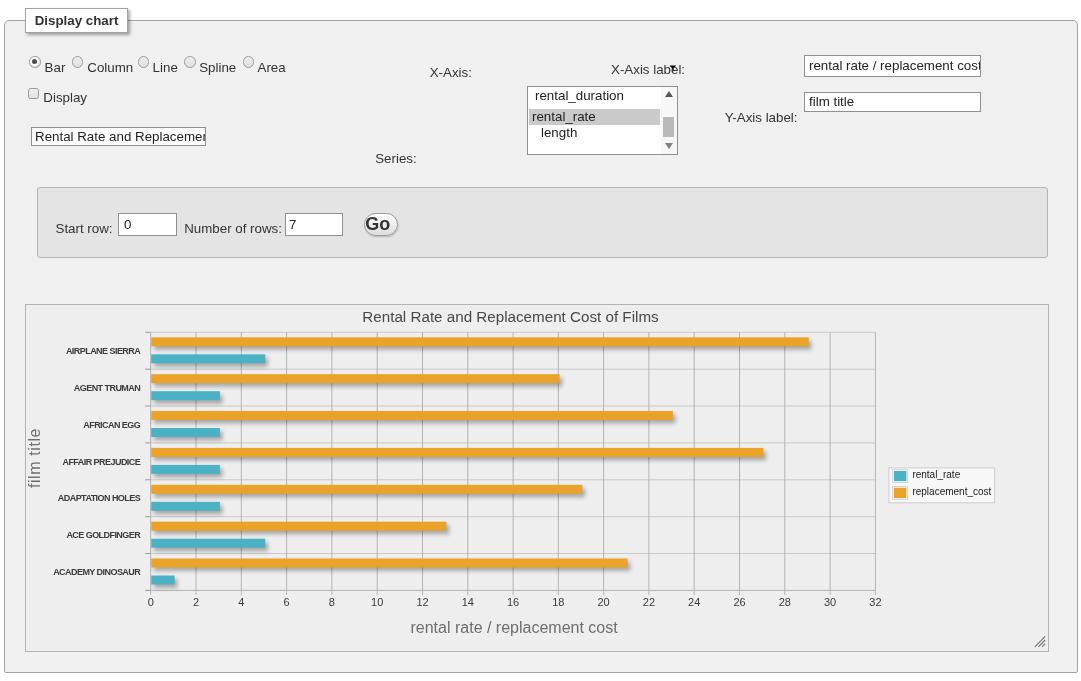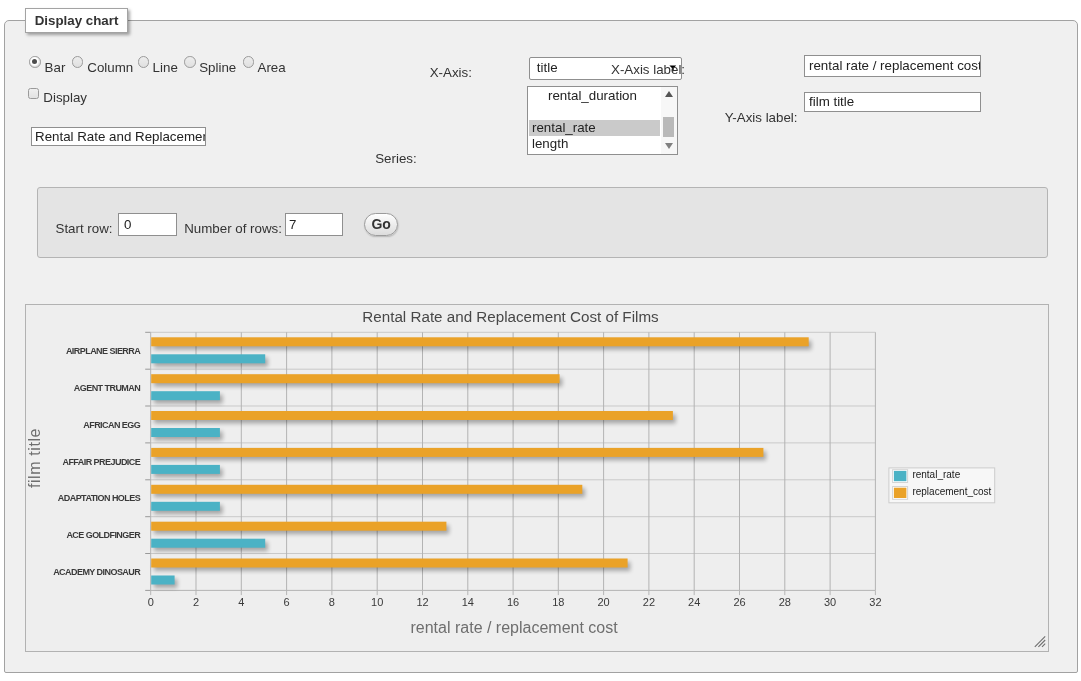--- a/index.html
+++ b/index.html
@@ -34,33 +34,31 @@
   <span class="radio" style="left:242.6px;top:56.2px"></span>
     <div class="lbl" style="left:257.5px;top:54.7px">Area</div>
 
   <span style="position:absolute;left:28.2px;top:88.3px;width:11.2px;height:11.2px;border:1px solid #9a9a9a;
                border-radius:2.5px;background:linear-gradient(#efefef,#e2e2e2)"></span>
   <div class="lbl" style="left:43.3px;top:85.3px">Display</div>
 
   <div class="tinput" style="left:31px;top:126.5px;width:175px;height:19px;line-height:17px">Rental Rate and Replacement Cost of Films</div>
 
   <div class="lbl" style="left:375.79999999999995px;top:59.5px;width:150px;text-align:center">X-Axis:</div>
-  <div style="position:absolute;left:528.8px;top:57px;width:153.7px;height:22.5px;background:#fff;
-              border:1px solid #8f8f8f;border-radius:2px;font-size:13.33px;color:#222;line-height:19.5px;padding-left:7px">title</div>
   <svg style="position:absolute;left:669.4px;top:64.7px" width="8" height="7" viewBox="0 0 8 7">
       <path d="M0.4,0.4 L7.2,0.4 L4.7,3.1 L4.7,6.3 L2.9,6.3 L2.9,3.1 Z" fill="#000"></path>
     </svg>
 
   <div class="lbl" style="left:375.20000000000005px;top:146px;width:150px;text-align:left">Series:</div>
   <div style="position:absolute;left:527px;top:85.6px;width:151px;height:69.2px;background:#fff;
               border:1px solid #8f8f8f;font-size:13.33px;color:#222">
     <div style="position:absolute;left:1px;top:1px;right:17px;bottom:1px;overflow:hidden">
-      <div style="height:32px;line-height:16.3px;padding-left:19px">rental_duration</div>
+      <div style="height:21px;line-height:16.3px;padding-left:6px">rental_duration</div>
       <div style="height:16.3px;line-height:16.3px;padding-left:3px;background:#cacaca">rental_rate</div>
-      <div style="height:31px;line-height:16.3px;padding-left:3px">length</div>
+      <div style="height:31px;line-height:16.3px;padding-left:12px">length</div>
       <div style="height:16.3px;line-height:16.3px;padding-left:3px;background:#cacaca">replacement_cost</div>
     </div>
     <div style="position:absolute;top:0;right:0;width:16px;height:67.2px;background:#f7f7f7">
       <span style="position:absolute;left:3.5px;top:4.5px;width:0;height:0;border-left:4.5px solid transparent;
                    border-right:4.5px solid transparent;border-bottom:6px solid #555"></span>
       <span style="position:absolute;left:2px;top:30px;width:11px;height:20px;background:#b9b9b9"></span>
       <span style="position:absolute;left:3.5px;bottom:4.5px;width:0;height:0;border-left:4.5px solid transparent;
                    border-right:4.5px solid transparent;border-top:6px solid #808080"></span>
     </div>
   </div>
@@ -70,22 +68,22 @@
   <div class="lbl" style="left:647.5px;top:105px;width:150px;text-align:right">Y-Axis label:</div>
   <div class="tinput" style="left:804px;top:91.6px;width:177px;height:20px;line-height:18px;padding-left:4px">film title</div>
 
   <div style="position:absolute;left:36.5px;top:187px;width:1011.5px;height:71px;background:#e4e4e4;
               border:1px solid #b4b4b4;border-radius:3px"></div>
   <div class="lbl" style="left:55.5px;top:215.6px">Start row:</div>
   <div class="tinput" style="left:117.8px;top:212.6px;width:59.7px;height:23.4px;line-height:21.4px;padding-left:5.3px">0</div>
   <div class="lbl" style="left:184.2px;top:215.6px">Number of rows:</div>
   <div class="tinput" style="left:284.9px;top:212.6px;width:58.4px;height:23.4px;line-height:21.4px;padding-left:3.1px">7</div>
   <div style="position:absolute;left:364.3px;top:212.9px;width:33.8px;height:22.7px;border:1px solid #9b9b9b;
-              border-radius:11.5px;background:linear-gradient(#fefefe,#dcdcdc);font-size:14px;font-weight:bold;
-              color:#333;text-align:center;line-height:20.7px;box-shadow:0.5px 1px 1.5px rgba(0,0,0,0.2)">Go</div>
+              border-radius:11.5px;background:linear-gradient(#fefefe,#dcdcdc);font-size:18px;font-weight:bold;
+              color:#333;text-align:left;line-height:20.7px;box-shadow:0.5px 1px 1.5px rgba(0,0,0,0.2)">Go</div>
 
   <div style="position:absolute;left:24.5px;top:303.5px;width:1024px;height:348px;background:#eeeeee;
               border:1px solid #b2b2b2">
 <svg width="1022" height="346" viewBox="0 0 1022 346" font-family="Liberation Sans, sans-serif">
 <defs>
           <filter id="sh" x="-30%" y="-30%" width="160%" height="160%">
             <feGaussianBlur stdDeviation="1.9"></feGaussianBlur>
           </filter>
         </defs>
 <text x="484.5" y="16.8" text-anchor="middle" font-size="15.2" fill="#484848">Rental Rate and Replacement Cost of Films</text>

